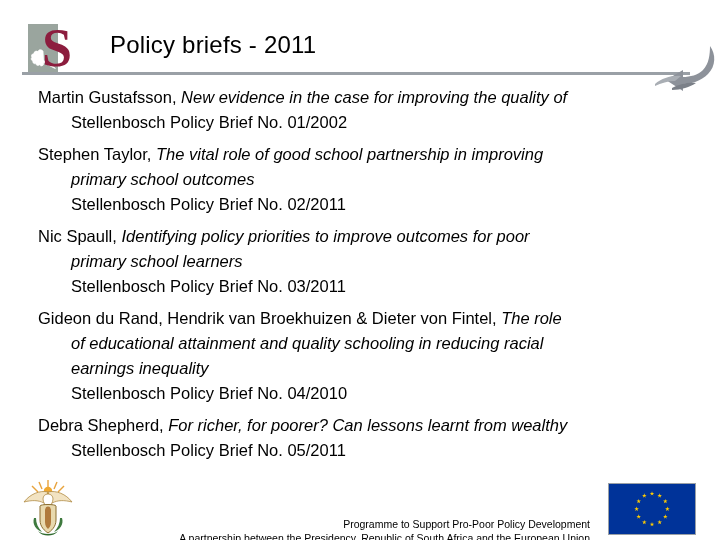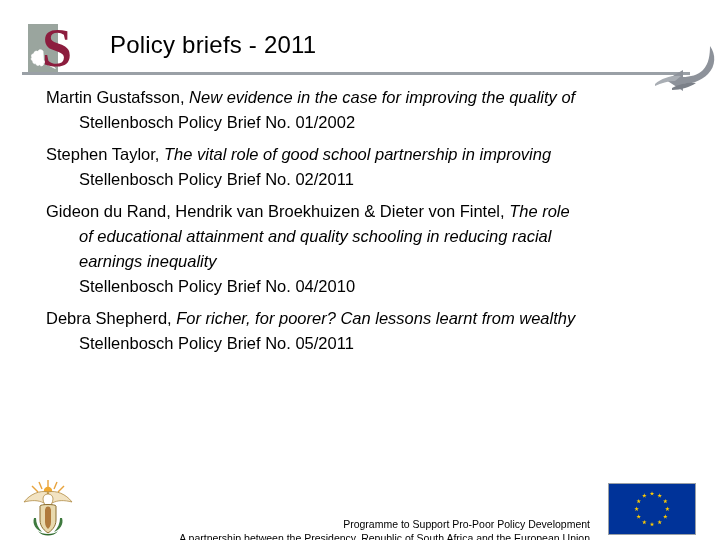--- a/index.html
+++ b/index.html
@@ -80,21 +80,21 @@
     width: 66px; height: 52px;
   }
 
   
   #briefs {
     position: absolute;
     left: 38px; top: 85px;
     width: 660px;
   }
   .brief {
-    margin: 0 0 7px 8px;
+    margin: 0 0 7px 0;
   }
   .brief .l1 {
     font-size: 16.5px;
     line-height: 25px;
     text-indent: 0;
     padding-left: 0;
   }
   .brief .ind {
     font-size: 16.5px;
     line-height: 25px;
@@ -164,23 +164,29 @@
 
   <div id="briefs">
 
     <div class="brief">
       <div class="l1"><span>Martin Gustafsson, </span><i>New evidence in the case for improving the quality of</i></div>
       <div class="ind ref">Stellenbosch Policy Brief No. 01/2002</div>
     </div>
 
     <div class="brief">
       <div class="l1"><span>Stephen Taylor, </span><i>The vital role of good school partnership in improving</i></div>
+      <div class="ind"><i>primary school outcomes</i></div>
       <div class="ind ref">Stellenbosch Policy Brief No. 02/2011</div>
     </div>
 
+    <div class="brief">
+      <div class="l1"><span>Nic Spaull, </span><i>Identifying policy priorities to improve outcomes for poor</i></div>
+      <div class="ind"><i>primary school learners</i></div>
+      <div class="ind ref">Stellenbosch Policy Brief No. 03/2011</div>
+    </div>
 
     <div class="brief">
       <div class="l1"><span>Gideon du Rand, Hendrik van Broekhuizen &amp; Dieter von Fintel, </span><i>The role</i></div>
       <div class="ind"><i>of educational attainment and quality schooling in reducing racial</i></div>
       <div class="ind"><i>earnings inequality</i></div>
       <div class="ind ref">Stellenbosch Policy Brief No. 04/2010</div>
     </div>
 
     <div class="brief">
       <div class="l1"><span>Debra Shepherd, </span><i>For richer, for poorer? Can lessons learnt from wealthy</i></div>

